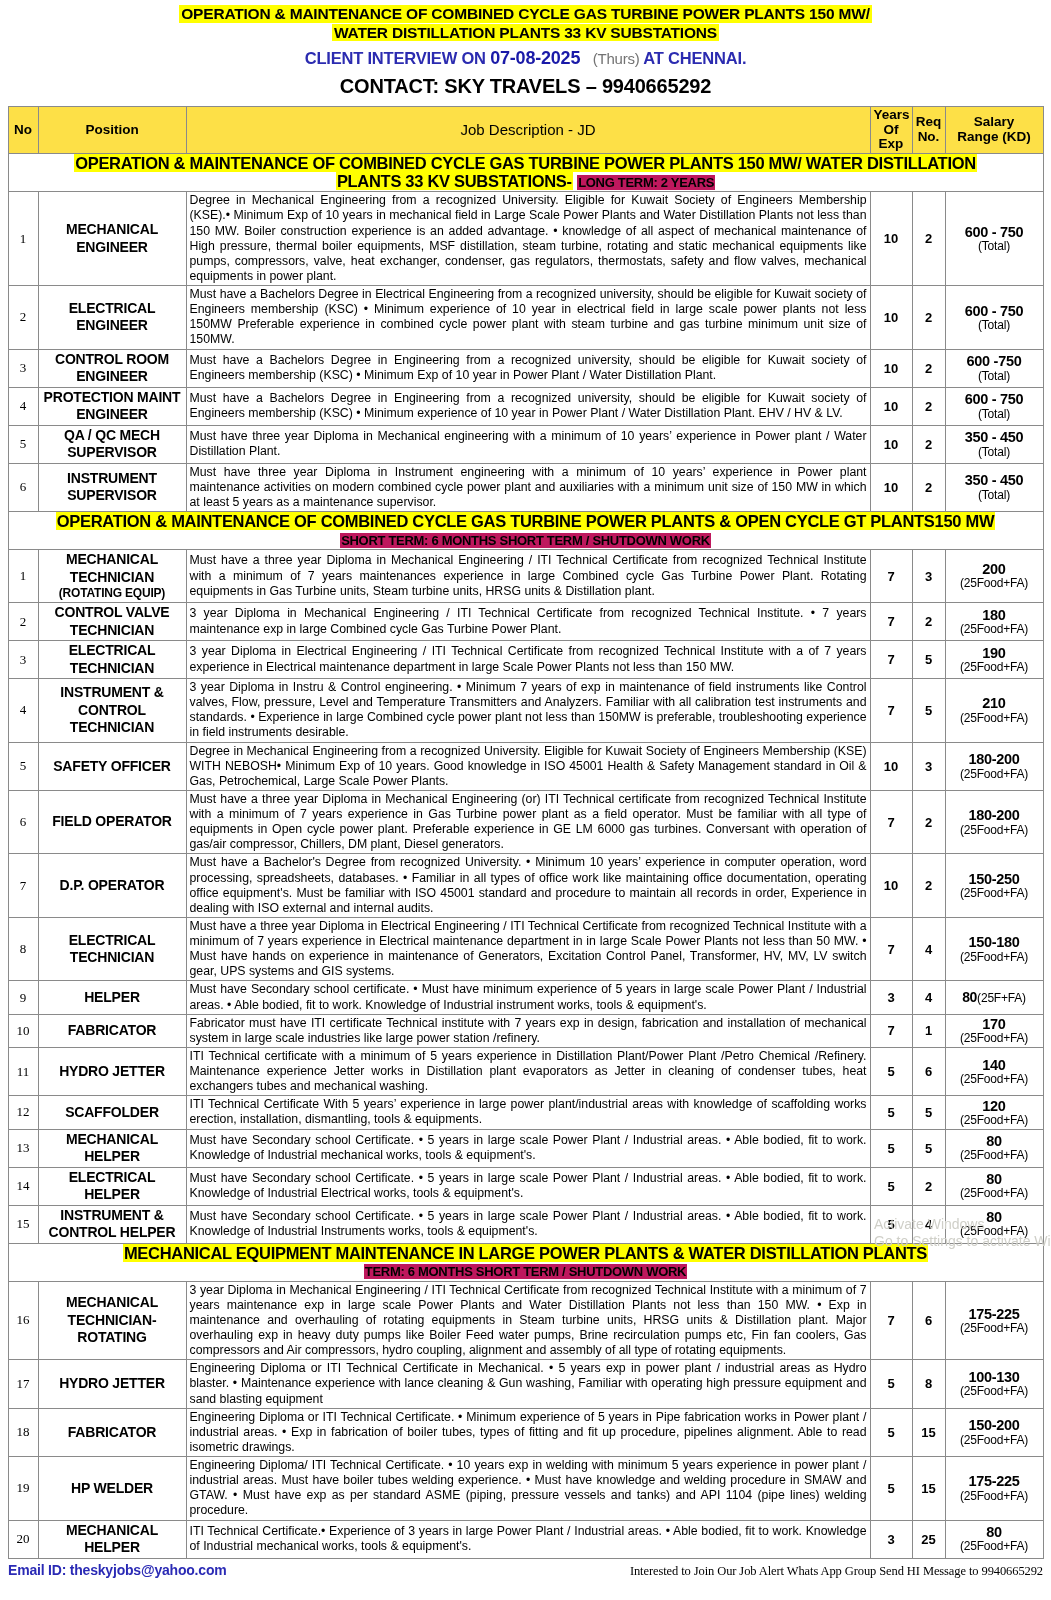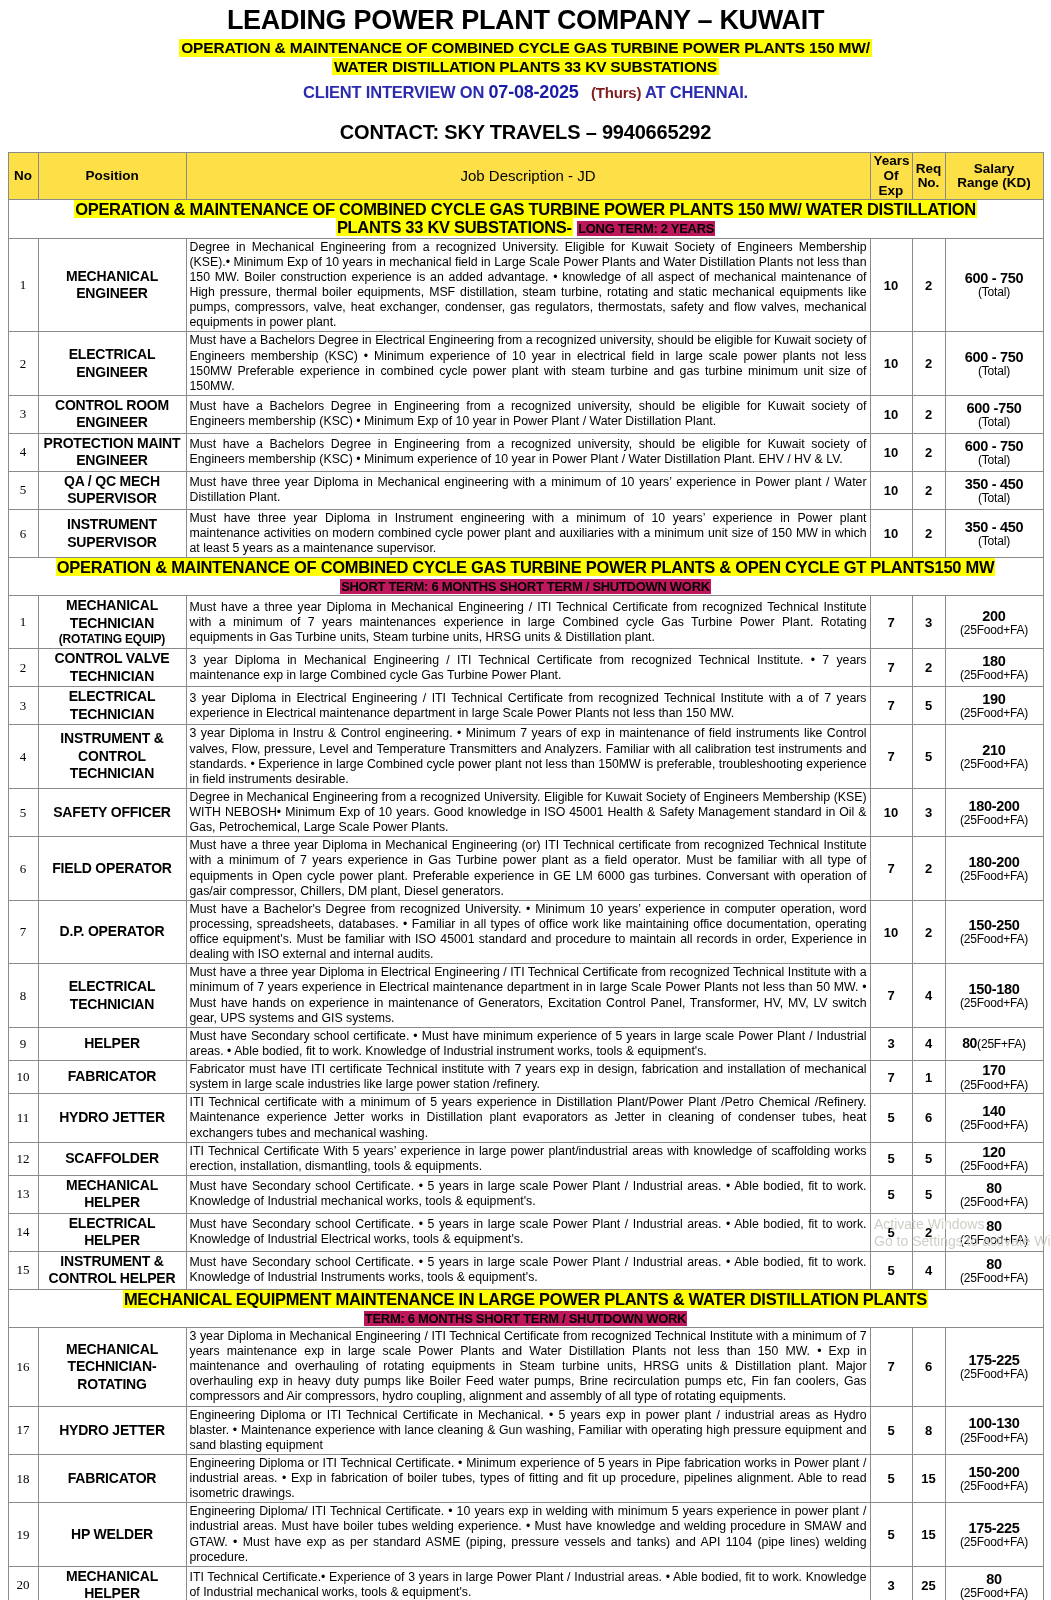--- a/index.html
+++ b/index.html
@@ -39,24 +39,24 @@
   }
 
   .interview-line {
     margin-top: 7px;
     font-size: 16.5px;
     font-weight: bold;
     color: #2b2bb0;
     letter-spacing: -0.2px;
   }
   .interview-line .date { color: #1a1aa8; font-size: 18px; }
-  .interview-line .day  { color: #7f1d1d; font-weight: bold; font-size: 15px; margin-left: 8px; }
+  .interview-line .day  { color: #737373; font-weight: normal; font-size: 15px; margin-left: 8px; }
 
   .contact-line {
-    margin-top: 18px;
+    margin-top: 6px;
     margin-bottom: 6px;
     font-size: 20px;
     font-weight: bold;
     color: #000;
     letter-spacing: -0.2px;
   }
 
   
   table.jobs {
     border-collapse: collapse;
@@ -191,21 +191,20 @@
     font-family: "Liberation Sans", sans-serif;
     pointer-events: none;
     white-space: nowrap;
   }
   .watermark .w2 { display: block; font-size: 14px; margin-top: 1px; }
 </style>
 </head>
 <body>
 
 <div class="masthead">
-  <div class="main-title">LEADING POWER PLANT COMPANY – KUWAIT</div>
 
   <div class="hl-line">
     <span class="hl">OPERATION &amp; MAINTENANCE OF COMBINED CYCLE GAS TURBINE POWER PLANTS 150 MW/</span>
   </div>
   <div class="hl-line">
     <span class="hl">WATER DISTILLATION PLANTS 33 KV SUBSTATIONS</span>
   </div>
 
   <div class="interview-line">
     <span>CLIENT INTERVIEW ON</span>

